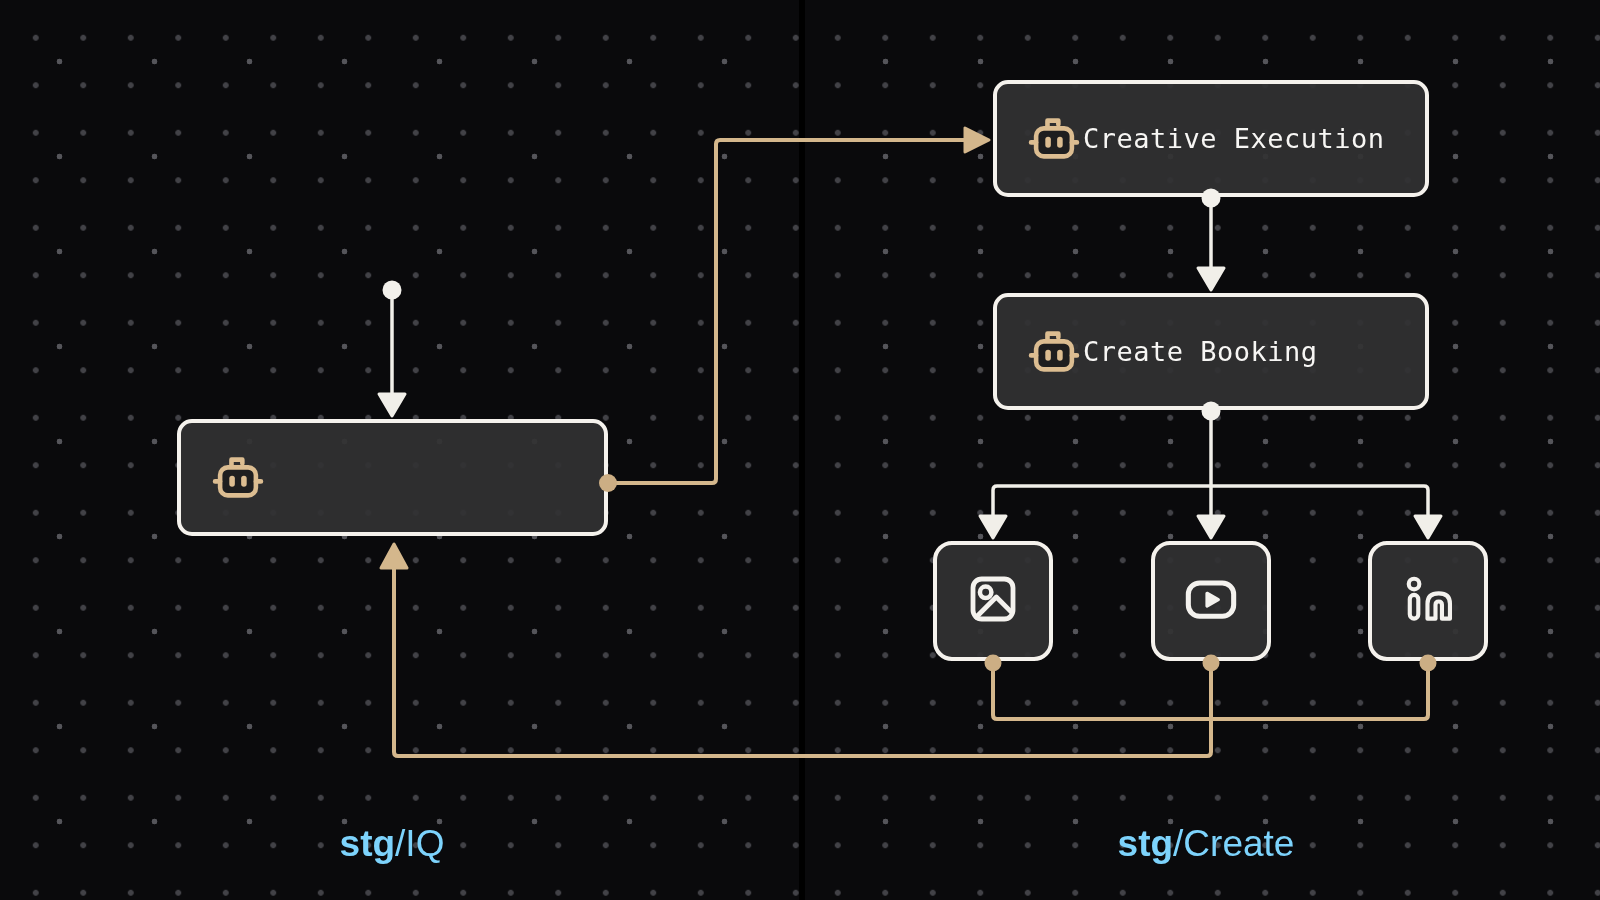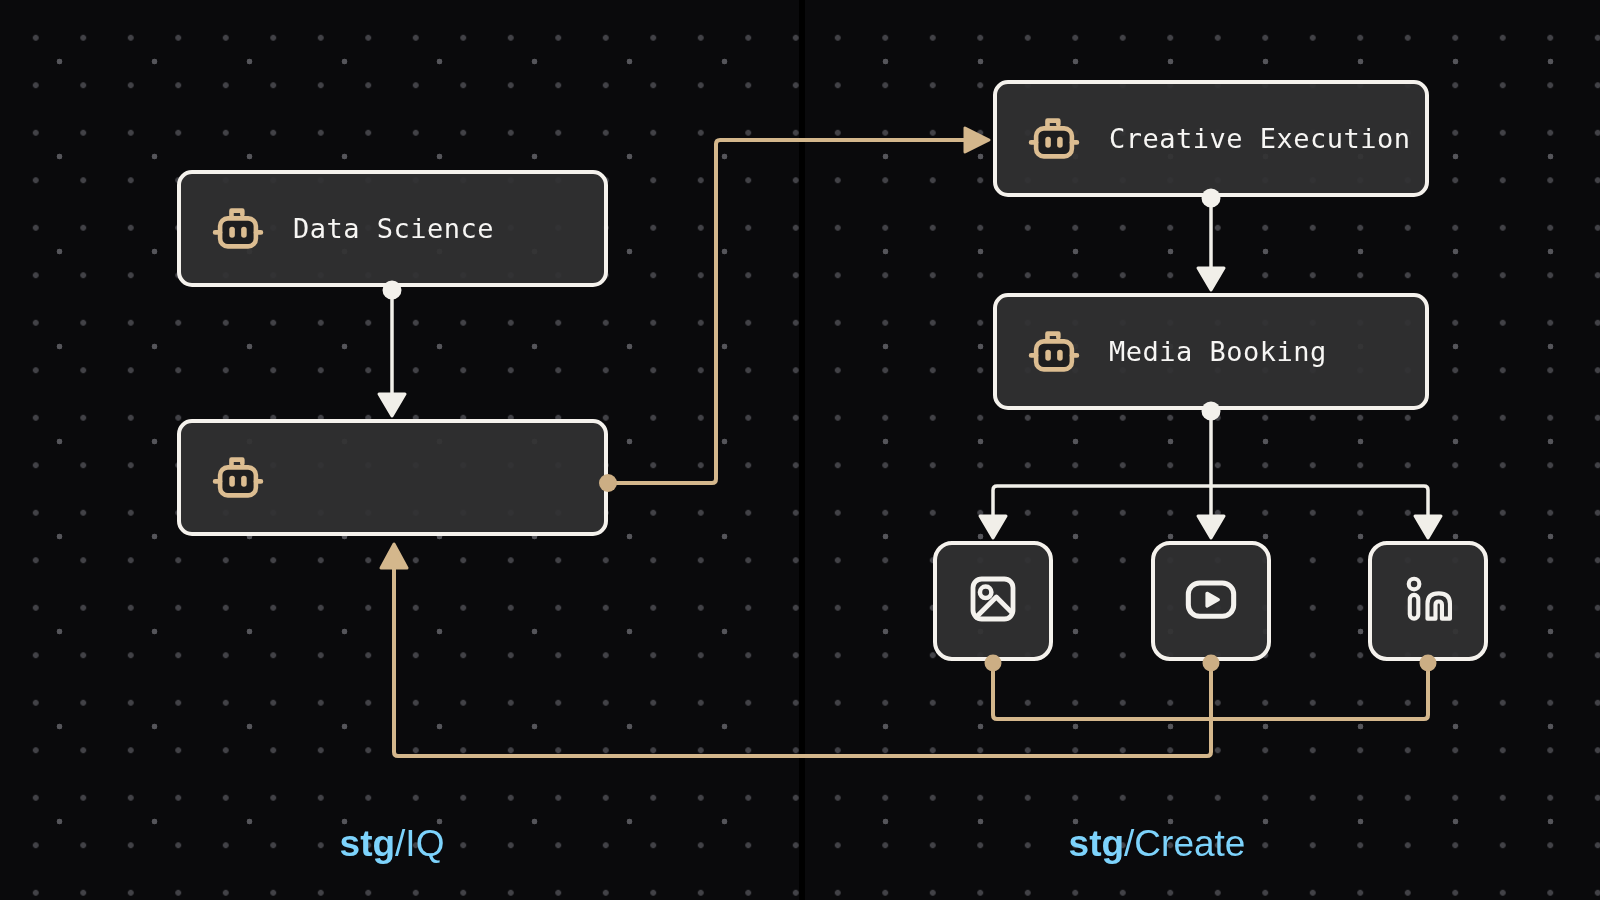--- a/index.html
+++ b/index.html
@@ -16,21 +16,21 @@
       radial-gradient(circle,#424247 2.7px,transparent 3.1px);
     background-size:95px 95px,47.5px 47.5px;
   }
   .panel-left{left:0;width:799px;background-position:12px 14px,12px 14px;}
   .panel-right{left:805px;right:0;background-position:33px 14px,9px 14px;}
   .divider{position:absolute;top:0;bottom:0;left:799px;width:6px;background:#000;}
 
   
   .agent-node{
     position:absolute;display:flex;align-items:center;
-    padding-left:28px;gap:26px;box-sizing:border-box;
+    padding-left:28px;box-sizing:border-box;
     background:rgba(49,49,51,0.93);
     border:4px solid #f5f2ed;border-radius:15px;
   }
   .node-ds{left:177px;top:170px;width:431px;height:117px;}
   .node-da{left:177px;top:419px;width:431px;height:117px;}
   .node-ce{left:993px;top:80px;width:436px;height:117px;}
   .node-mb{left:993px;top:293px;width:436px;height:117px;}
   .agent-label{color:#f7f6f4;font-size:27px;letter-spacing:0.5px;white-space:nowrap;}
   .bot{display:flex;}
 
@@ -55,43 +55,31 @@
   .port-t{fill:#ccae84;}
 
   
   .flow-label{
     position:absolute;top:823px;transform:translateX(-50%);
     font-family:"Liberation Sans",sans-serif;font-size:37px;color:#7dd3fc;
     white-space:nowrap;
   }
   .flow-label .bold{font-weight:700;}
   .label-iq{left:392px;}
-  .label-create{left:1157px;}
+  .label-create{left:1206px;}
 </style>
 </head>
 <body>
 
 <div class="canvas">
 
   <div class="panel panel-left"></div>
   <div class="panel panel-right"></div>
   <div class="divider"></div>
 
-  <div class="agent-node node-ds">
-    <span class="bot">
-      <svg viewBox="0 0 24 24" width="58" height="58" fill="none" stroke="#dcbd91" stroke-width="1.9" stroke-linecap="round" stroke-linejoin="round">
-        <path d="M9.3 7.6 V4.4 H13.8 V6"></path>
-        <rect x="4.6" y="7.6" width="14.8" height="11.6" rx="3.2" fill="#1e1e1f"></rect>
-        <rect x="8.4" y="11.1" width="2.3" height="4.5" rx="1.15" fill="#dcbd91" stroke="none"></rect>
-        <rect x="13.3" y="11.1" width="2.3" height="4.5" rx="1.15" fill="#dcbd91" stroke="none"></rect>
-        <path d="M2.5 13.4 h2.1 M19.4 13.4 h2.1"></path>
-      </svg>
-    </span>
-    <span class="agent-label">Data Science</span>
-  </div>
 
   <div class="agent-node node-da">
     <span class="bot">
       <svg viewBox="0 0 24 24" width="58" height="58" fill="none" stroke="#dcbd91" stroke-width="1.9" stroke-linecap="round" stroke-linejoin="round">
         <path d="M9.3 7.6 V4.4 H13.8 V6"></path>
         <rect x="4.6" y="7.6" width="14.8" height="11.6" rx="3.2" fill="#1e1e1f"></rect>
         <rect x="8.4" y="11.1" width="2.3" height="4.5" rx="1.15" fill="#dcbd91" stroke="none"></rect>
         <rect x="13.3" y="11.1" width="2.3" height="4.5" rx="1.15" fill="#dcbd91" stroke="none"></rect>
         <path d="M2.5 13.4 h2.1 M19.4 13.4 h2.1"></path>
       </svg>
@@ -114,21 +102,21 @@
   <div class="agent-node node-mb">
     <span class="bot">
       <svg viewBox="0 0 24 24" width="58" height="58" fill="none" stroke="#dcbd91" stroke-width="1.9" stroke-linecap="round" stroke-linejoin="round">
         <path d="M9.3 7.6 V4.4 H13.8 V6"></path>
         <rect x="4.6" y="7.6" width="14.8" height="11.6" rx="3.2" fill="#1e1e1f"></rect>
         <rect x="8.4" y="11.1" width="2.3" height="4.5" rx="1.15" fill="#dcbd91" stroke="none"></rect>
         <rect x="13.3" y="11.1" width="2.3" height="4.5" rx="1.15" fill="#dcbd91" stroke="none"></rect>
         <path d="M2.5 13.4 h2.1 M19.4 13.4 h2.1"></path>
       </svg>
     </span>
-    <span class="agent-label">Media Booking</span>
+    <span class="agent-label">Create Booking</span>
   </div>
 
   <div class="channel-node ch-image">
     <span class="ch-icon">
       <svg viewBox="0 0 48 48" width="64" height="64" fill="none" stroke="#f4f2ee" stroke-width="3.6" stroke-linecap="round" stroke-linejoin="round">
         <rect x="9" y="9" width="30" height="30" rx="6.5"></rect>
         <circle cx="18.5" cy="19" r="4.3" stroke-width="3.4"></circle>
         <path d="M11.5 37.5 L26.5 22.5 L38 34"></path>
       </svg>
     </span>

